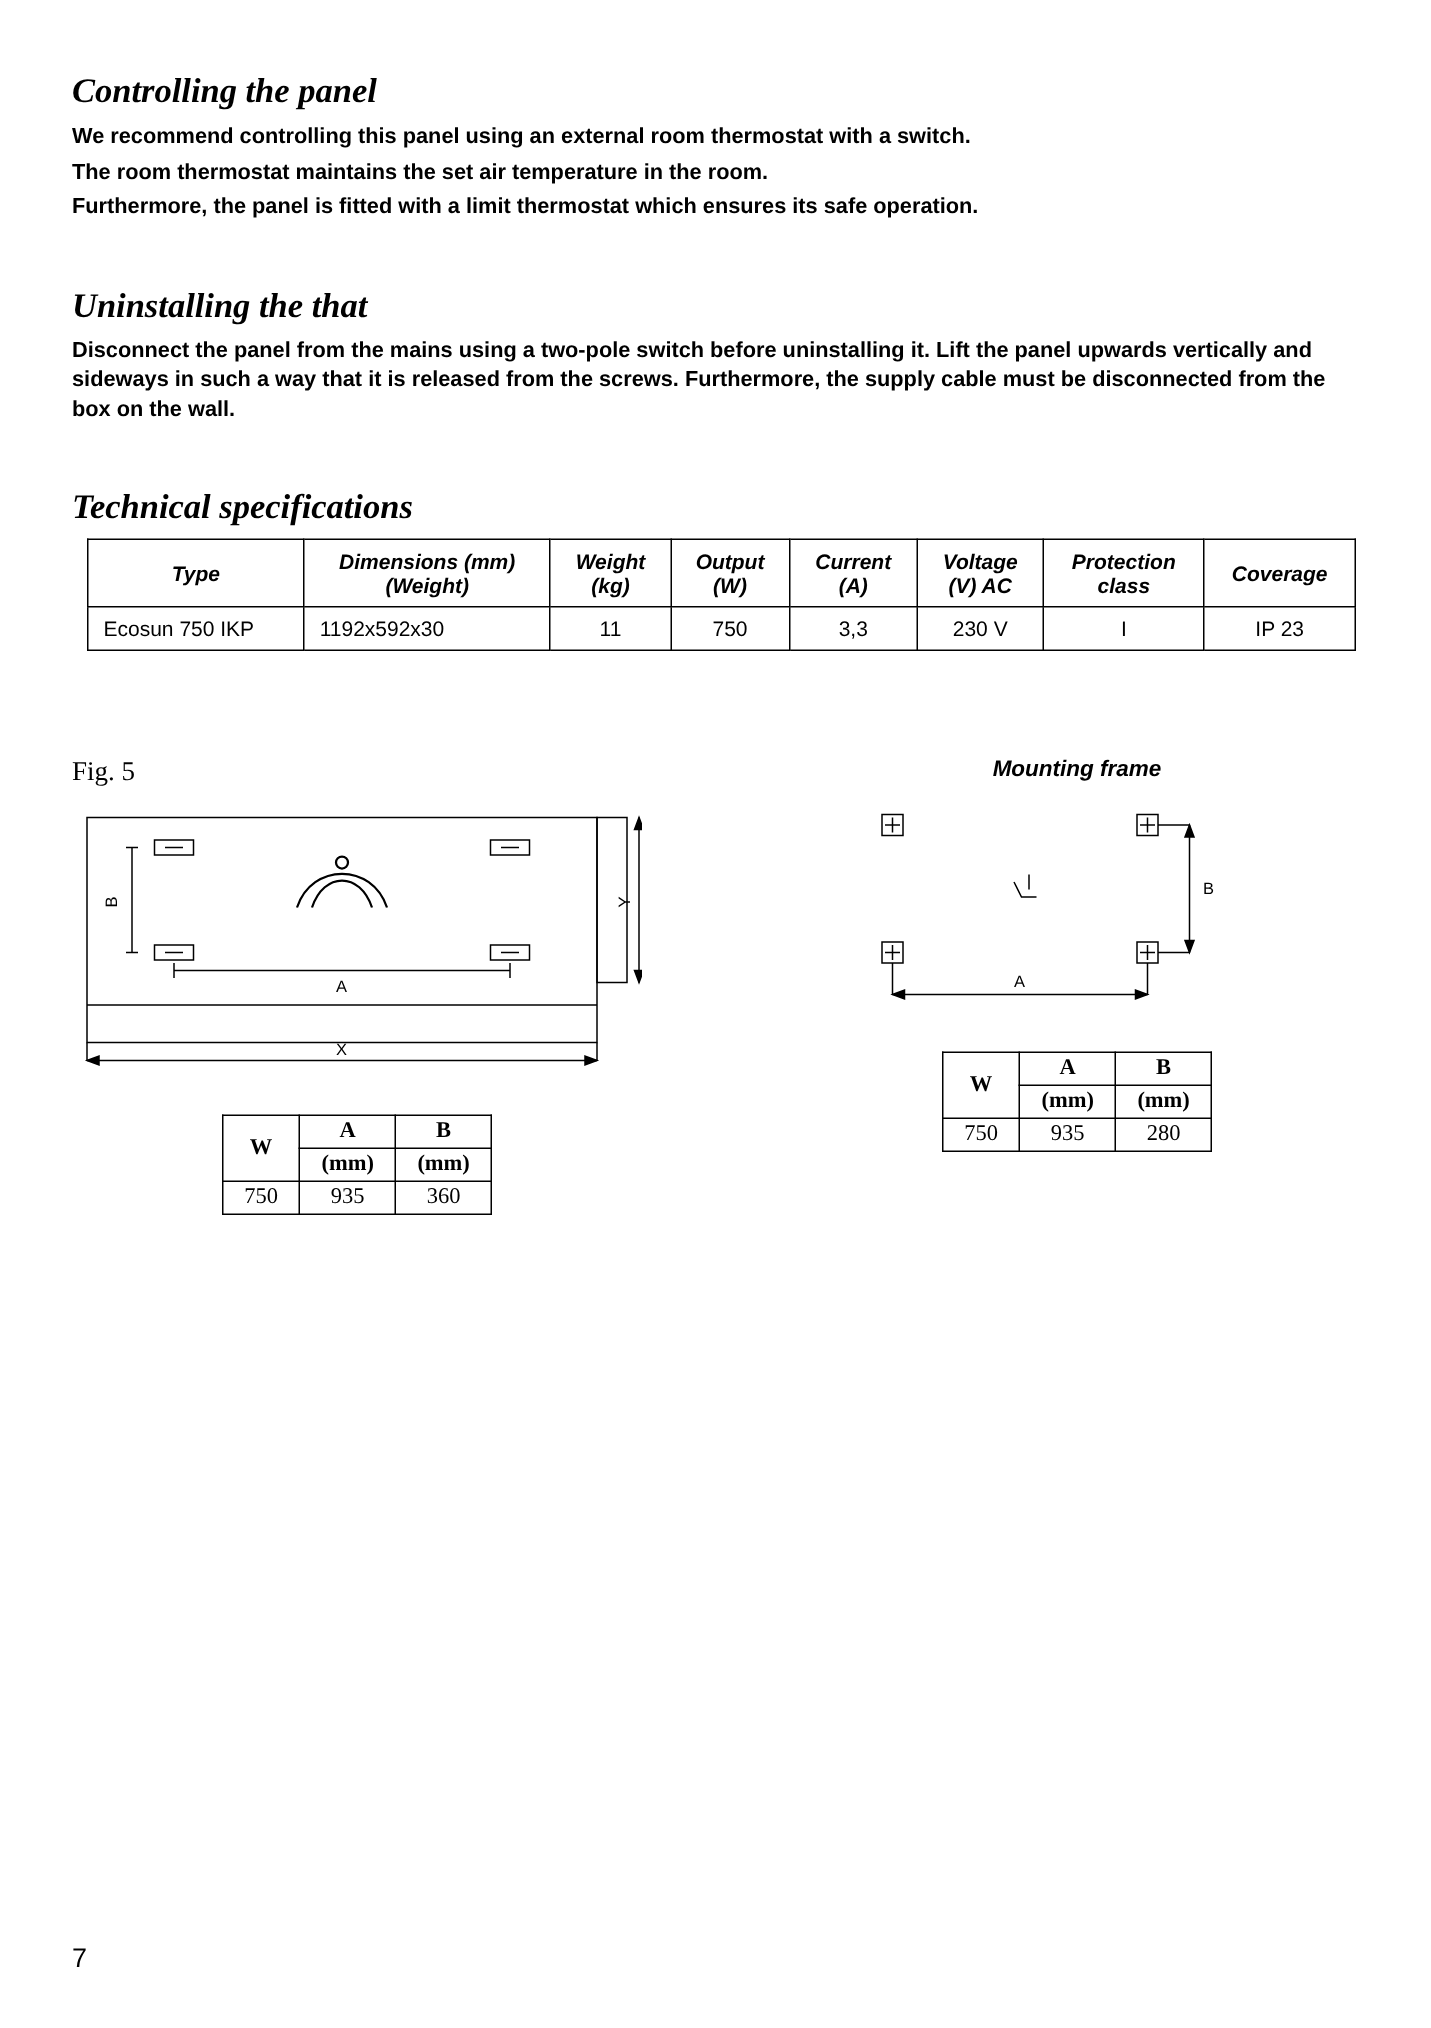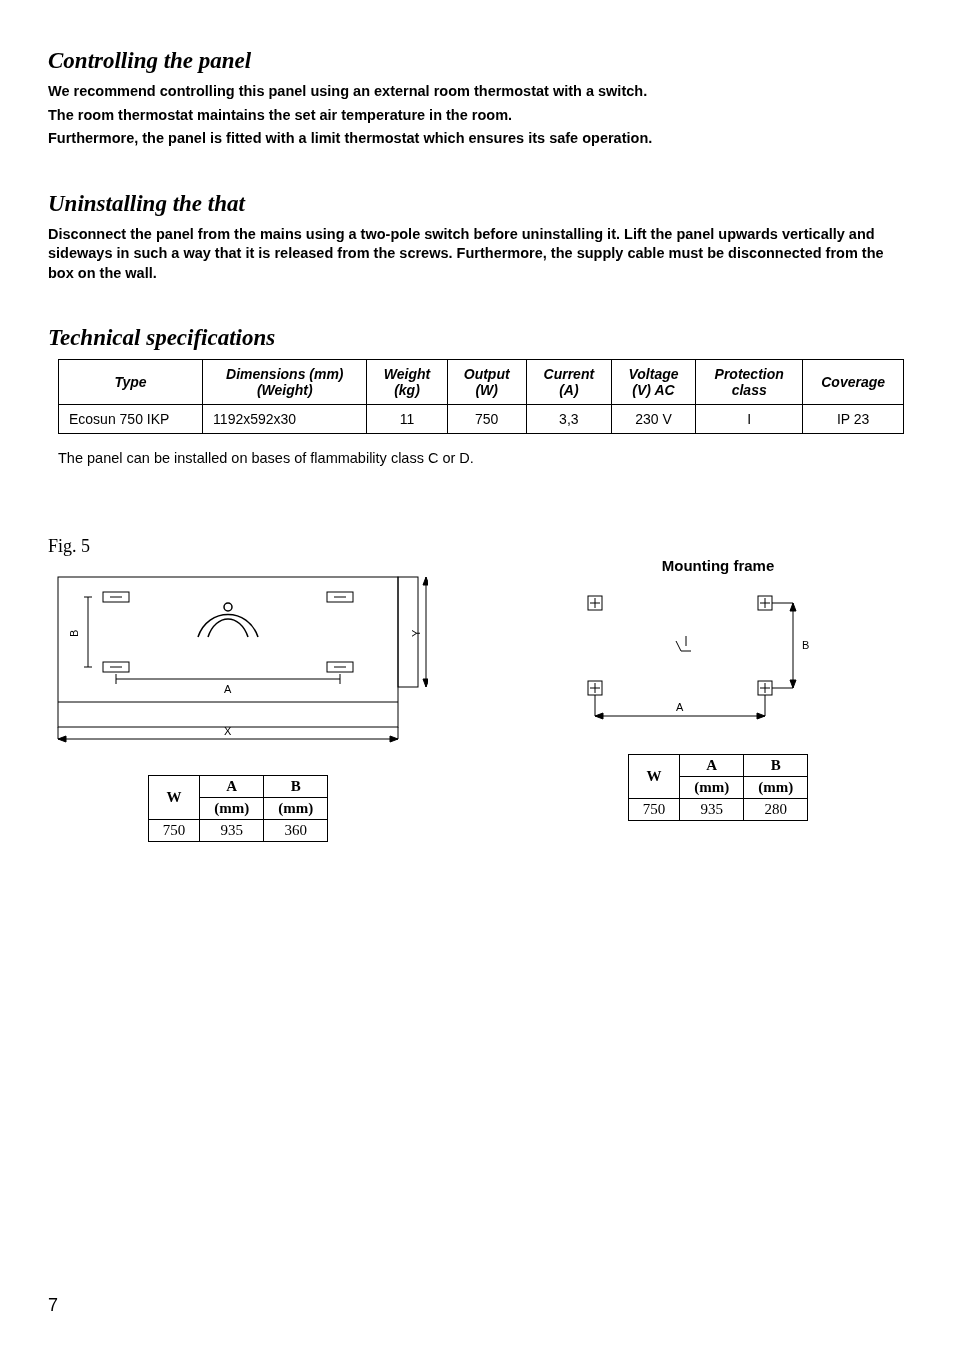--- a/index.html
+++ b/index.html
@@ -52,31 +52,32 @@
     font-size: 14.5px;
     margin-left: 10px;
     margin-top: 16px;
   }
 
   
   .figrow {
     display: flex;
     gap: 80px;
     margin-top: 70px;
-    align-items: center;
+    align-items: flex-start;
   }
   .figcol { flex: 0 0 auto; }
 
   .fig-label {
     font-family: "Times New Roman", Times, serif;
     font-size: 18px;
     margin-bottom: 10px;
   }
   .frame-label {
     font-weight: bold;
+    font-style: italic;
     font-size: 15px;
     text-align: center;
     margin-bottom: 12px;
   }
 
   
   table.wab {
     border-collapse: collapse;
     margin: 8px auto 0 auto;
     font-family: "Times New Roman", Times, serif;
@@ -154,21 +155,20 @@
         <td>11</td>
         <td>750</td>
         <td>3,3</td>
         <td>230 V</td>
         <td>I</td>
         <td>IP 23</td>
       </tr>
     </tbody>
   </table>
 
-  <p class="spec-note">The panel can be installed on bases of flammability class C or D.</p>
 </div>
 
 <div class="figrow">
 
   <div class="figcol" style="width:380px">
     <div class="fig-label">Fig. 5</div>
 
     <svg width="380" height="200">
 
       <rect x="10" y="10" width="340" height="150" fill="none" stroke="#000" stroke-width="1"></rect>

